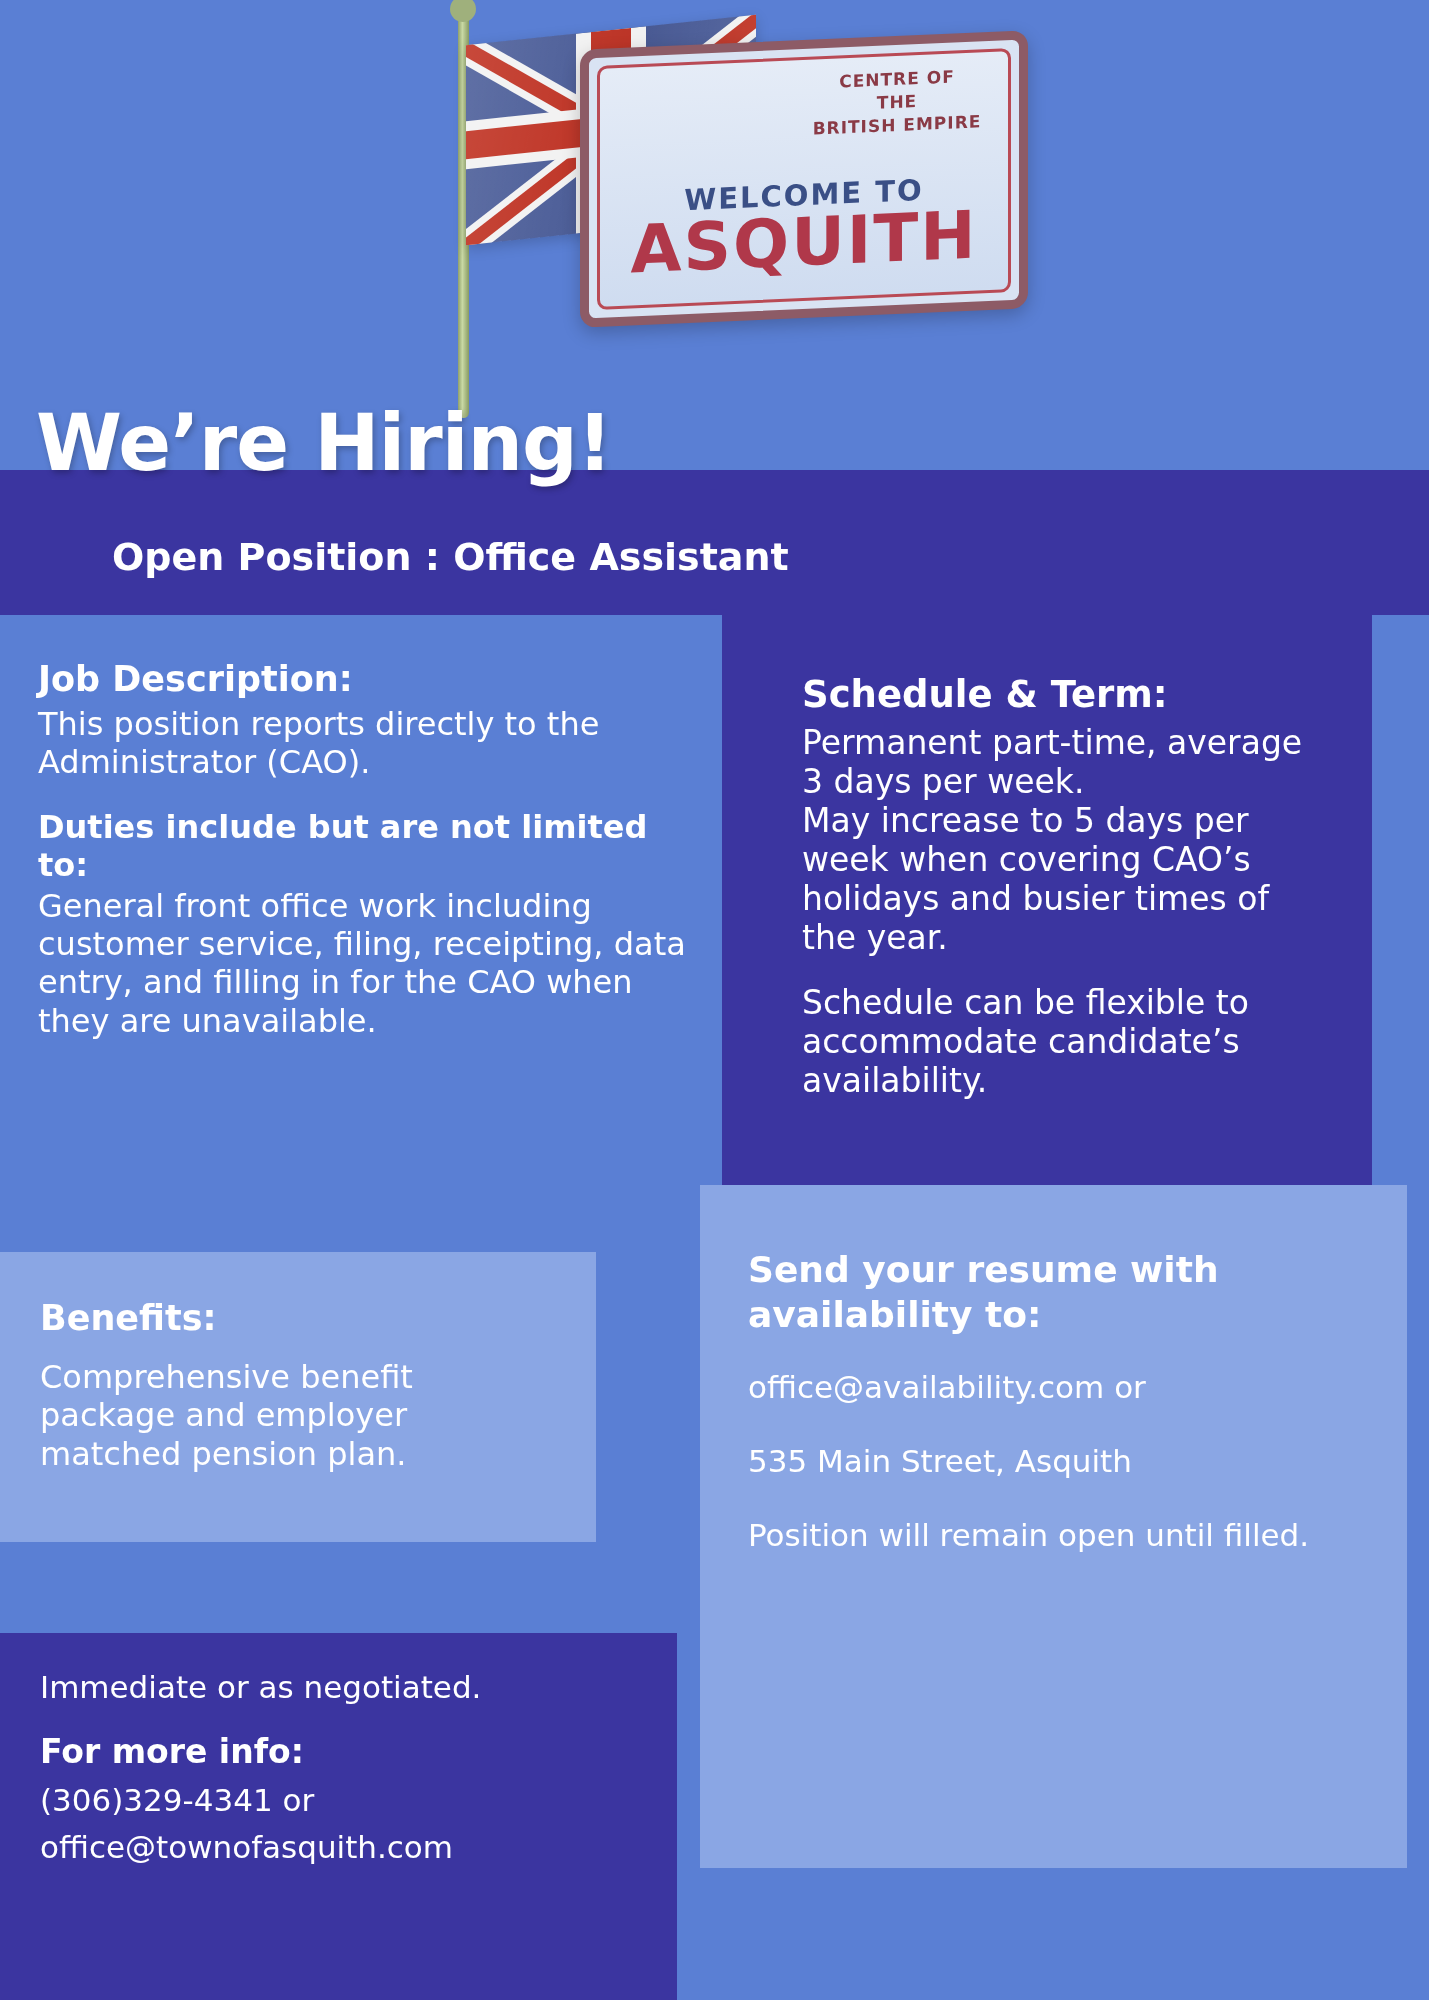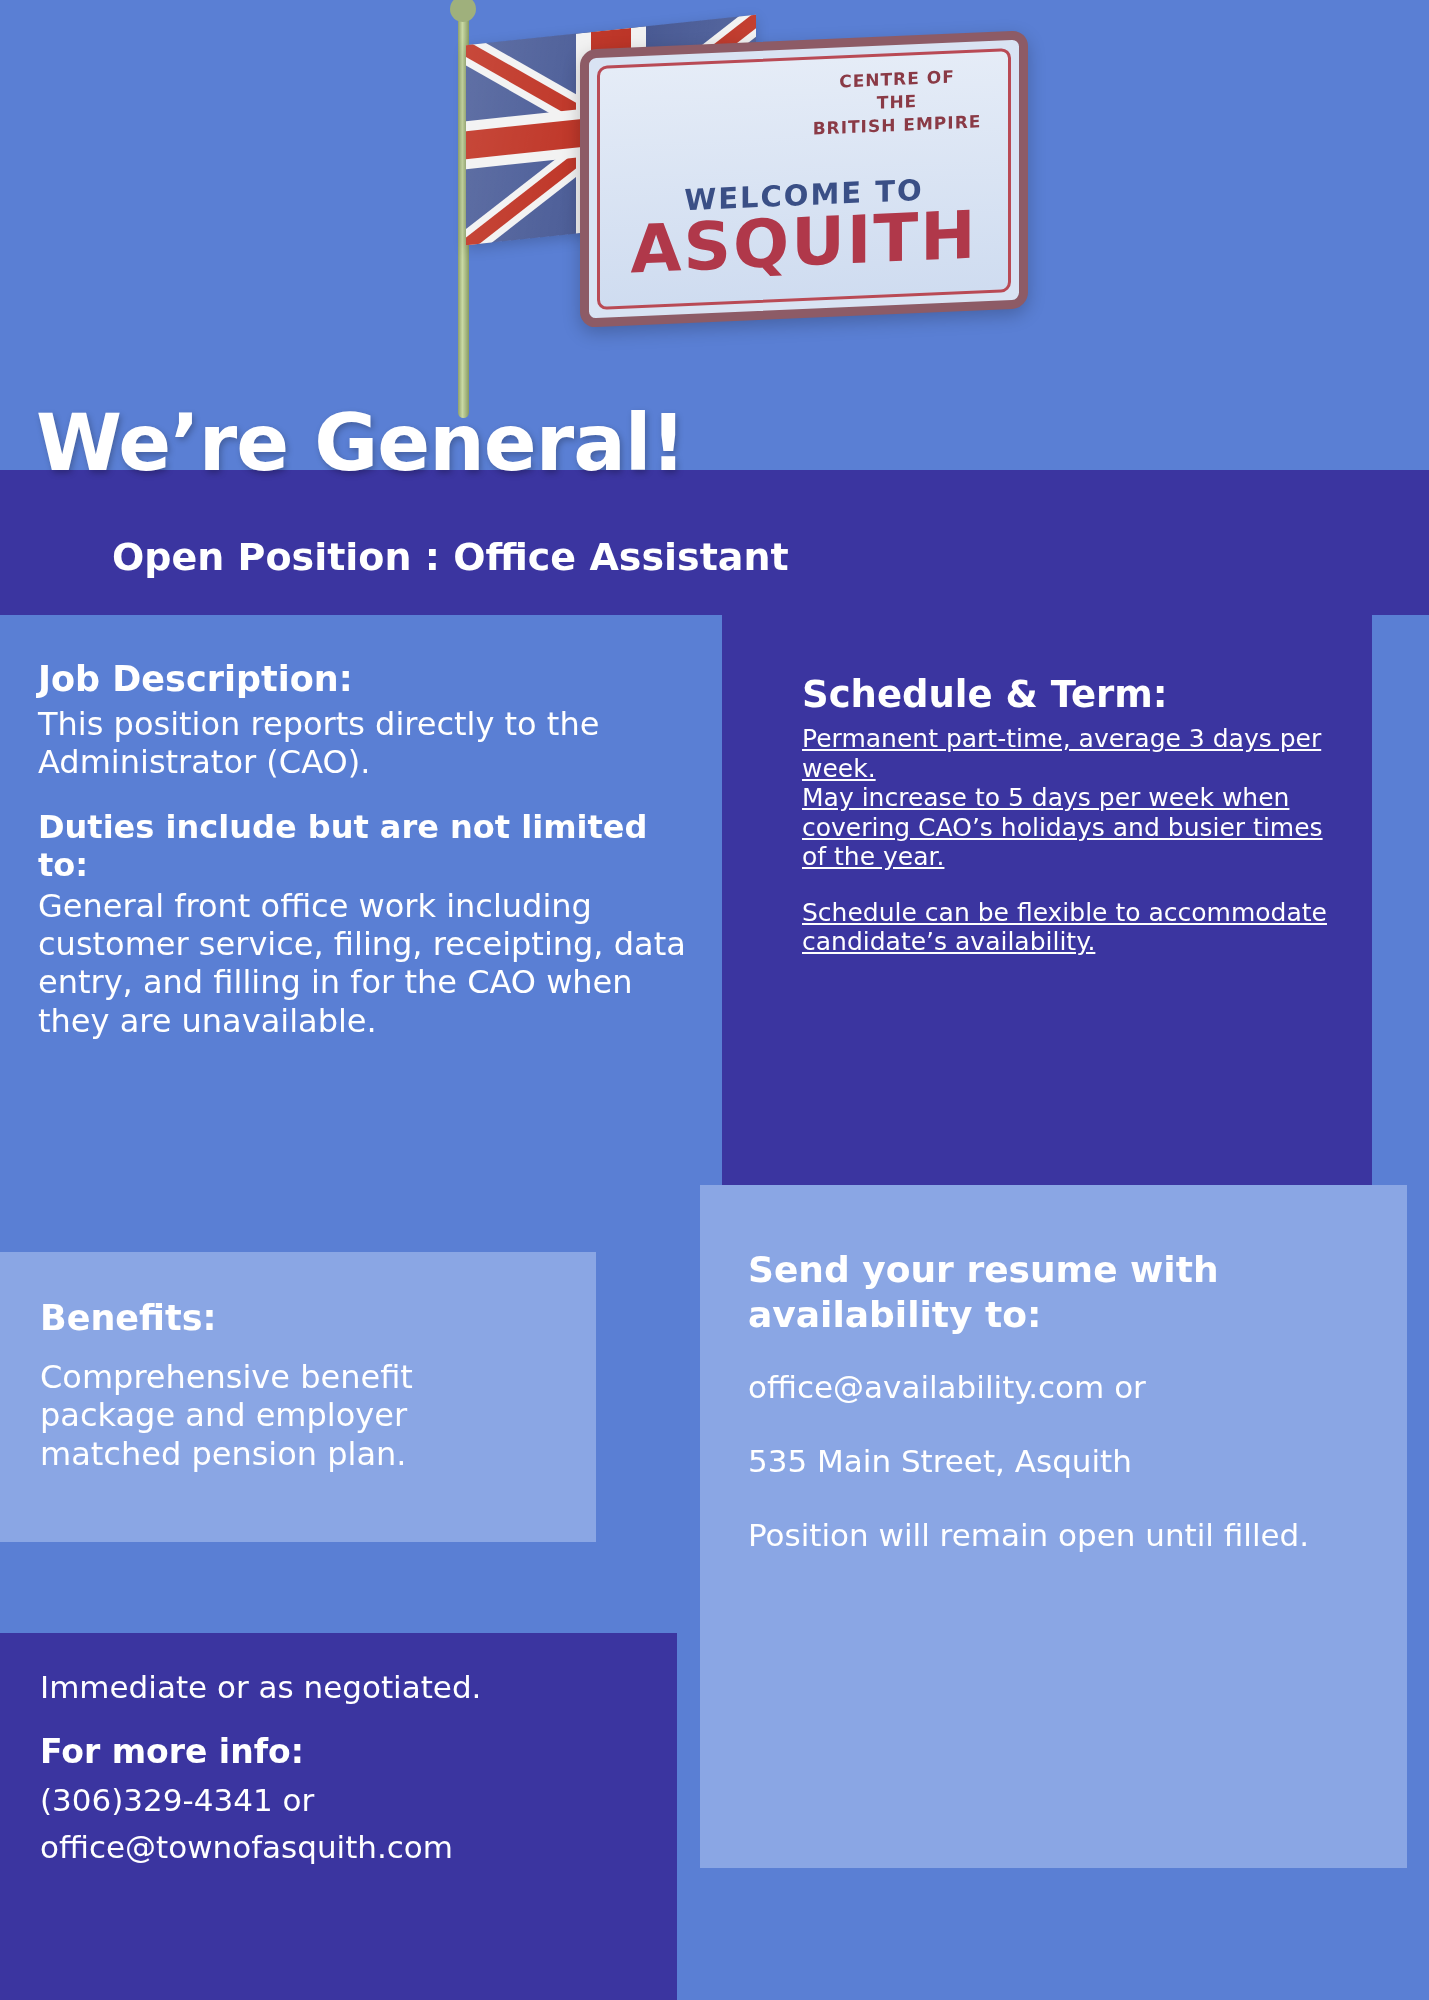--- a/index.html
+++ b/index.html
@@ -281,21 +281,21 @@
     top: 0px;
     width: 618px;
     height: 723px;
     background: #3b35a0;
     padding-left: 32px;
   }
   .schedule-in {
     padding: 46px 44px 0 48px;
   }
   .schedule h2.head { font-size: 37px; margin-bottom: 8px; }
-  .schedule p.para { font-size: 25px; line-height: 1.18; text-decoration: underline; }
+  .schedule p.para { font-size: 33px; line-height: 1.18; }
 
   .resume {
     position: absolute;
     left: 700px;
     top: 570px;
     width: 707px;
     height: 683px;
     background: #8aa6e4;
   }
   .resume-in {
@@ -340,21 +340,21 @@
           <div>THE</div>
           <div>BRITISH EMPIRE</div>
         </div>
         <div class="sign-welcome">WELCOME TO</div>
         <div class="sign-name">ASQUITH</div>
       </div>
     </div>
   </div>
 
   <div class="band"></div>
-  <div class="title-hiring">We’re General!</div>
+  <div class="title-hiring">We’re Hiring!</div>
   <div class="band-text">Open Position : Office Assistant</div>
 </div>
 
 <div class="body-area">
 
   <div class="col-left">
 
     <div class="job-desc">
       <h2 class="head">Job Description:</h2>
       <p class="para">This position reports directly to the Administrator (CAO).</p>

